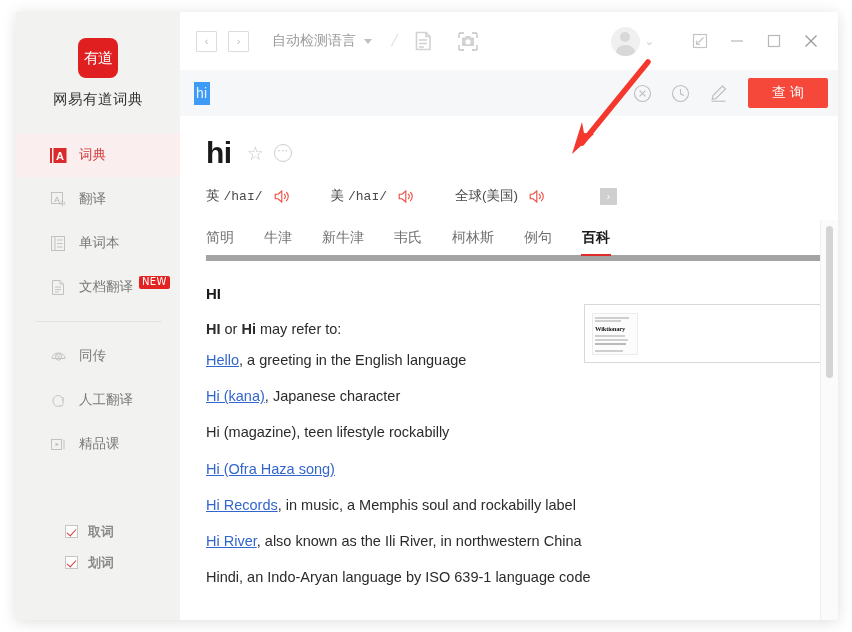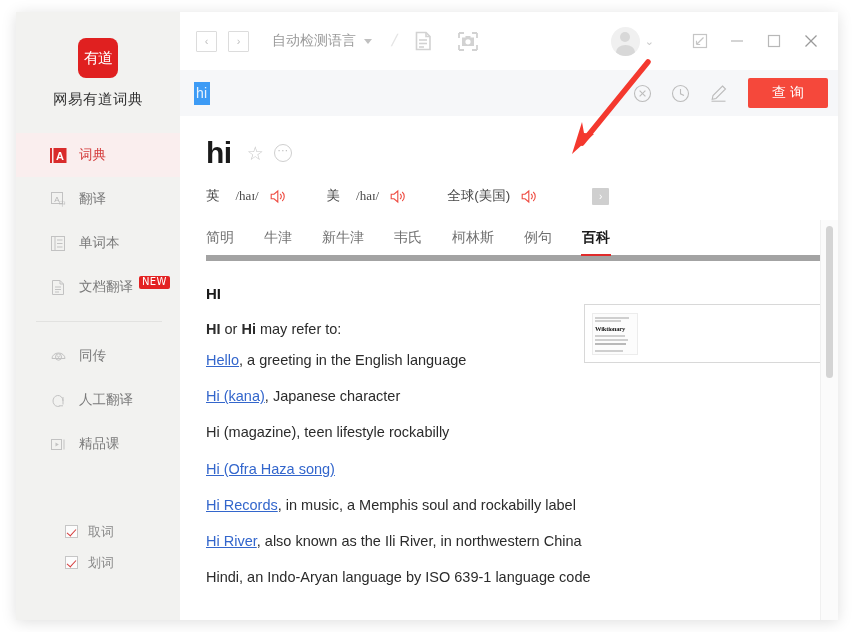--- a/index.html
+++ b/index.html
@@ -88,20 +88,21 @@
   }
   .nav-divider {
     height: 1px;
     background: #e2e2e0;
     margin: 12px 18px 12px 20px;
   }
   .sidebar-bottom {
     position: absolute;
     left: 0; bottom: 42px;
     width: 100%;
+    font-weight: bold;
   }
   .chk-row {
     display: flex; align-items: center;
     height: 31px;
     padding-left: 49px;
     font-size: 13px;
     color: #8a8a8a;
   }
   .chk-box {
     width: 13px; height: 13px;
@@ -288,21 +289,21 @@
   }
   .phonetics {
     display: flex;
     align-items: center;
     margin-top: 17px;
     font-size: 13.5px;
     color: #555;
   }
   .ph-group { display: flex; align-items: center; margin-right: 40px; }
   .ph-label { color: #4a4a4a; }
-  .ph-value { color: #4a4a4a; margin-left: 16px; font-family: Liberation Serif, serif; font-size: 13px;}
+  .ph-value { color: #4a4a4a; margin-left: 4px; font-family: Liberation Mono, monospace; font-size: 13px;}
   .spk { margin-left: 11px; color: #ee4b41; display:flex; align-items:center; }
   .ph-next {
     width: 17px; height: 17px;
     background: #cfcfcf;
     color: #fff;
     font-size: 10px;
     display: flex; align-items: center; justify-content: center;
     margin-left: -26px;
     border-radius: 1px;
   }

